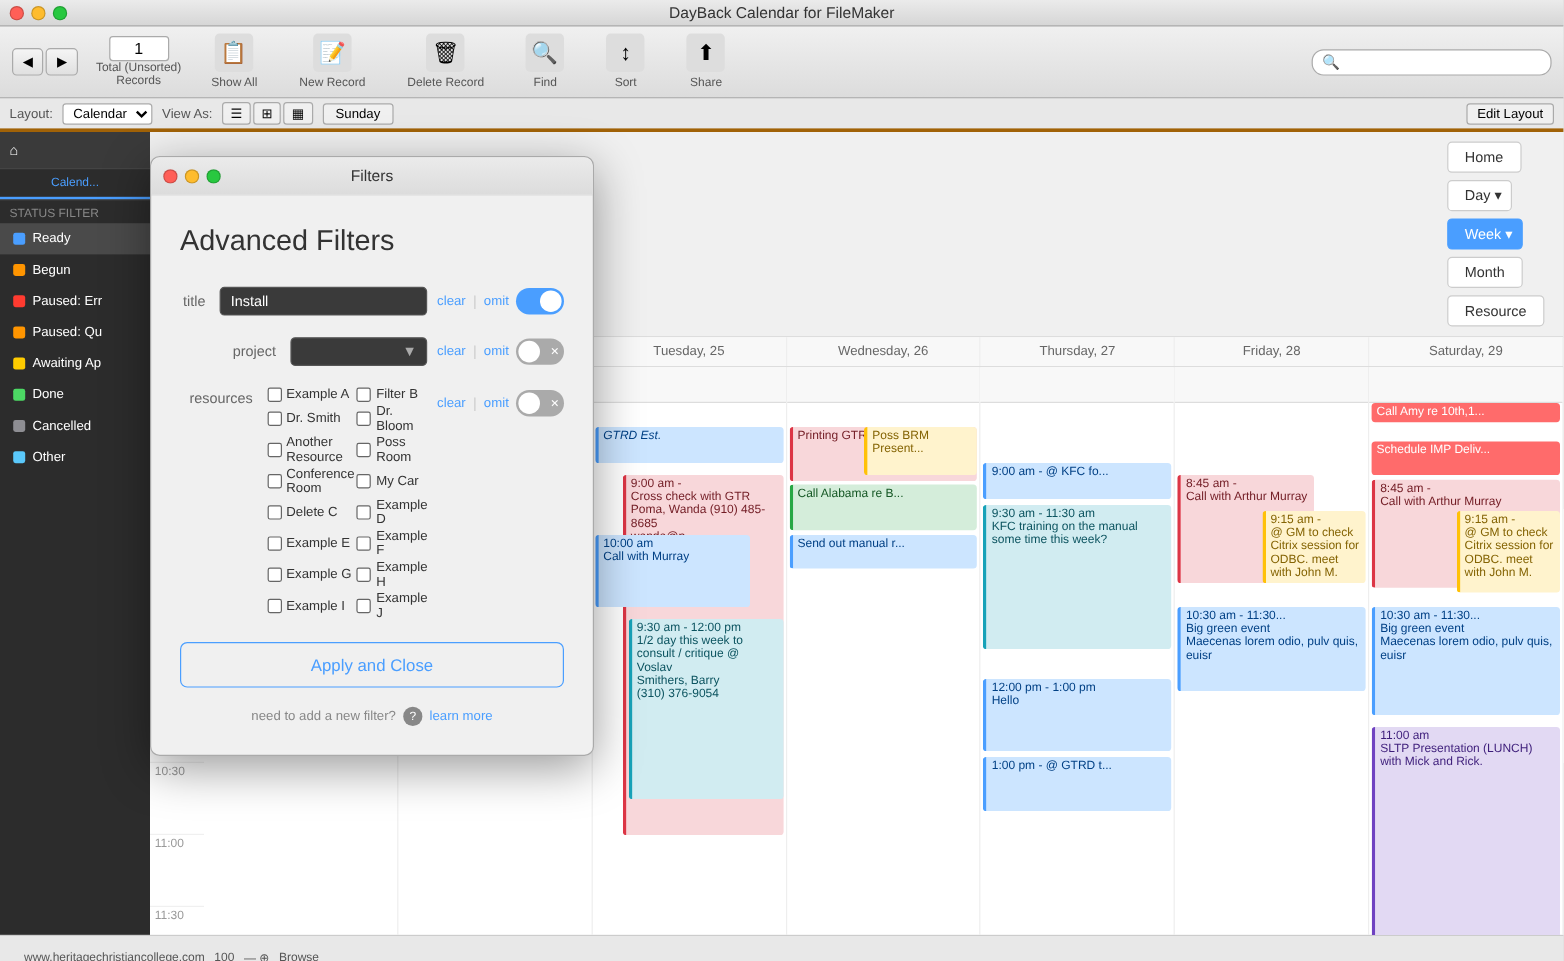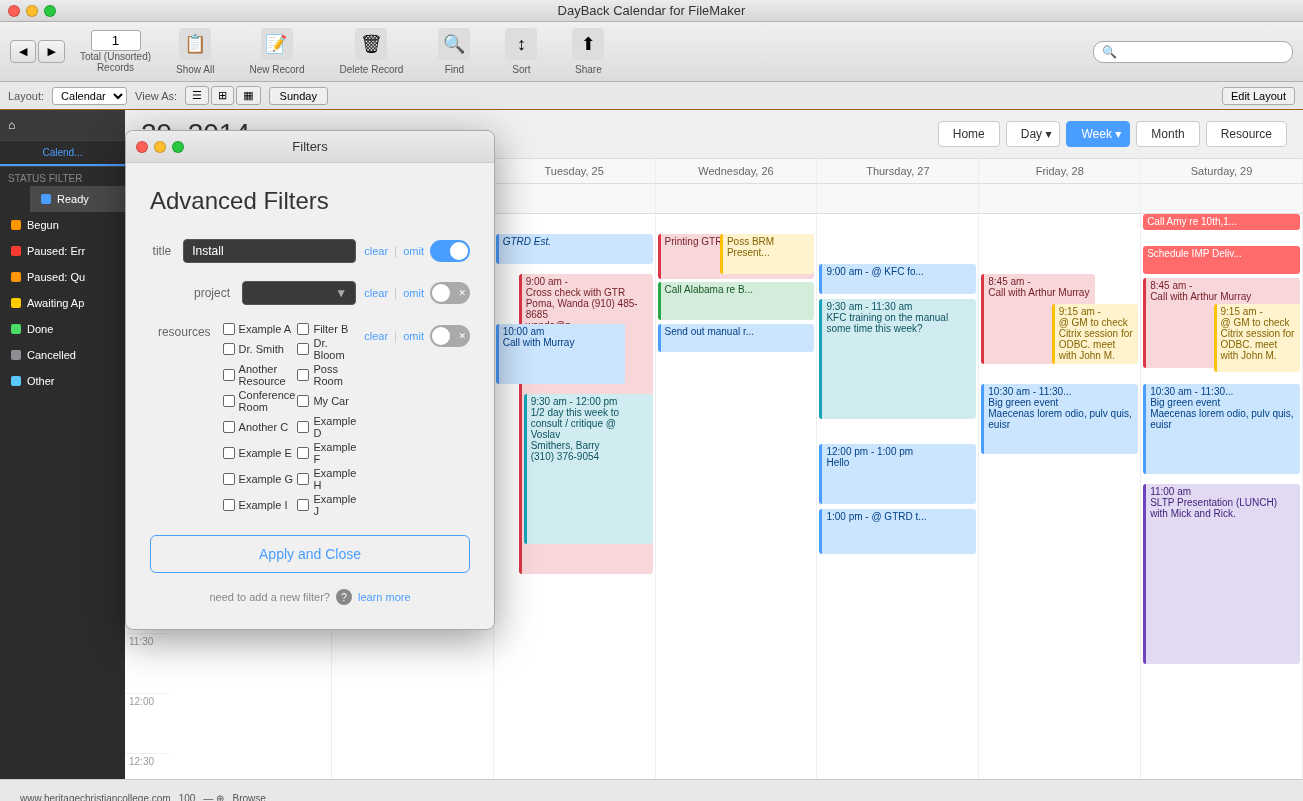--- a/index.html
+++ b/index.html
@@ -20,57 +20,57 @@
     .toolbar-nav button { background: linear-gradient(to bottom, #f5f5f5, #e0e0e0); border: 1px solid #aaa; border-radius: 4px; padding: 4px 8px; cursor: pointer; font-size: 11px; }
     .toolbar-section { display: flex; flex-direction: column; align-items: center; gap: 4px; padding: 0 10px; }
     .toolbar-section .label { font-size: 10px; color: #555; }
     .toolbar-icon { width: 32px; height: 32px; background: #ddd; border-radius: 4px; display: flex; align-items: center; justify-content: center; font-size: 18px; }
     .toolbar-record { display: flex; flex-direction: column; align-items: center; }
     .record-input { width: 50px; text-align: center; border: 1px solid #aaa; border-radius: 3px; padding: 2px; }
     .search-box { margin-left: auto; background: #fff; border: 1px solid #aaa; border-radius: 10px; padding: 3px 8px; width: 200px; display: flex; align-items: center; gap: 4px; }
     .search-box input { border: none; outline: none; width: 100%; font-size: 11px; }
 
     
-    .layout-bar { background: #e8e8e8; height: 28px; display: flex; align-items: center; padding: 0 8px; border-bottom: 1px solid #a16207; gap: 8px; }
+    .layout-bar { background: #e8e8e8; height: 28px; display: flex; align-items: center; padding: 0 8px; border-bottom: 3px solid #a16207; gap: 8px; }
     .layout-label { font-size: 11px; color: #555; }
     .layout-select { font-size: 11px; border: 1px solid #aaa; border-radius: 3px; padding: 1px 4px; background: #fff; }
     .layout-view-btns { display: flex; gap: 2px; }
     .view-btn { padding: 2px 6px; border: 1px solid #aaa; border-radius: 3px; background: #f0f0f0; cursor: pointer; font-size: 11px; }
     .preview-btn { padding: 2px 10px; border: 1px solid #aaa; border-radius: 3px; background: #f0f0f0; cursor: pointer; font-size: 11px; }
     .edit-layout-btn { margin-left: auto; padding: 2px 8px; border: 1px solid #aaa; border-radius: 3px; background: #f0f0f0; cursor: pointer; font-size: 11px; }
 
     
     .main-area { display: flex; height: calc(801px - 22px - 60px - 28px - 22px); }
 
     
     .sidebar { width: 125px; background: #2c2c2c; color: #fff; flex-shrink: 0; }
     .sidebar-home { background: #3a3a3a; padding: 8px; display: flex; align-items: center; gap: 6px; border-bottom: 1px solid #444; }
     .sidebar-tabs { display: flex; border-bottom: 1px solid #444; }
     .sidebar-tab { flex: 1; padding: 6px 4px; text-align: center; font-size: 10px; color: #aaa; cursor: pointer; border-bottom: 2px solid transparent; }
     .sidebar-tab.active { color: #4a9eff; border-bottom-color: #4a9eff; }
     .sidebar-section-title { font-size: 10px; color: #888; padding: 6px 8px 2px; text-transform: uppercase; }
     .sidebar-item { padding: 7px 8px; cursor: pointer; font-size: 11px; display: flex; align-items: center; gap: 6px; border-left: 3px solid transparent; }
-    .sidebar-item.active { background: #4a4a4a; margin-left: 30px; }
+    .sidebar-item.active { background: #4a4a4a; }
     .sidebar-item .dot { width: 10px; height: 10px; border-radius: 2px; flex-shrink: 0; }
     .dot-ready { background: #4a9eff; }
     .dot-begun { background: #ff9500; }
     .dot-paused-err { background: #ff3b30; }
     .dot-paused-qu { background: #ff9500; }
     .dot-awaiting { background: #ffcc00; }
     .dot-done { background: #4cd964; }
     .dot-cancelled { background: #8e8e93; }
     .dot-other { background: #5ac8fa; }
 
     
     .calendar-area { flex: 1; background: #fff; display: flex; flex-direction: column; overflow: hidden; position: relative; }
 
     
     .cal-header { background: #f0f0f0; padding: 8px 16px; display: flex; align-items: center; justify-content: space-between; border-bottom: 1px solid #ddd; }
     .cal-title { font-size: 28px; font-weight: 300; color: #333; }
-    .cal-nav-btns { display: flex; gap: 6px; align-items: flex-start; }
+    .cal-nav-btns { display: flex; gap: 6px; align-items: flex-start; flex-direction: column; }
     .cal-nav-btn { padding: 5px 14px; border: 1px solid #ccc; border-radius: 4px; background: #fff; cursor: pointer; font-size: 12px; color: #333; }
     .cal-nav-btn.active { background: #4a9eff; color: #fff; border-color: #4a9eff; }
     .cal-nav-btn.dropdown { padding-right: 8px; }
 
     
     .day-headers { display: grid; grid-template-columns: 45px repeat(7, 1fr); border-bottom: 1px solid #ddd; background: #f8f8f8; }
     .day-header { padding: 6px 8px; font-size: 11px; color: #666; border-right: 1px solid #eee; text-align: center; }
     .day-header:first-child { border-right: 1px solid #ddd; }
     .time-slot { height: 60px; display: flex; align-items: flex-start; padding: 2px 4px; font-size: 10px; color: #999; border-bottom: 1px solid #f0f0f0; }
 
@@ -415,21 +415,21 @@
               <div class="resource-item">
                 <div class="resource-check"></div>
                 <span>Conference Room</span>
               </div>
               <div class="resource-item">
                 <div class="resource-check"></div>
                 <span>My Car</span>
               </div>
               <div class="resource-item">
                 <div class="resource-check"></div>
-                <span>Another C</span>
+                <span>Delete C</span>
               </div>
               <div class="resource-item">
                 <div class="resource-check"></div>
                 <span>Example D</span>
               </div>
               <div class="resource-item">
                 <div class="resource-check"></div>
                 <span>Example E</span>
               </div>
               <div class="resource-item">

